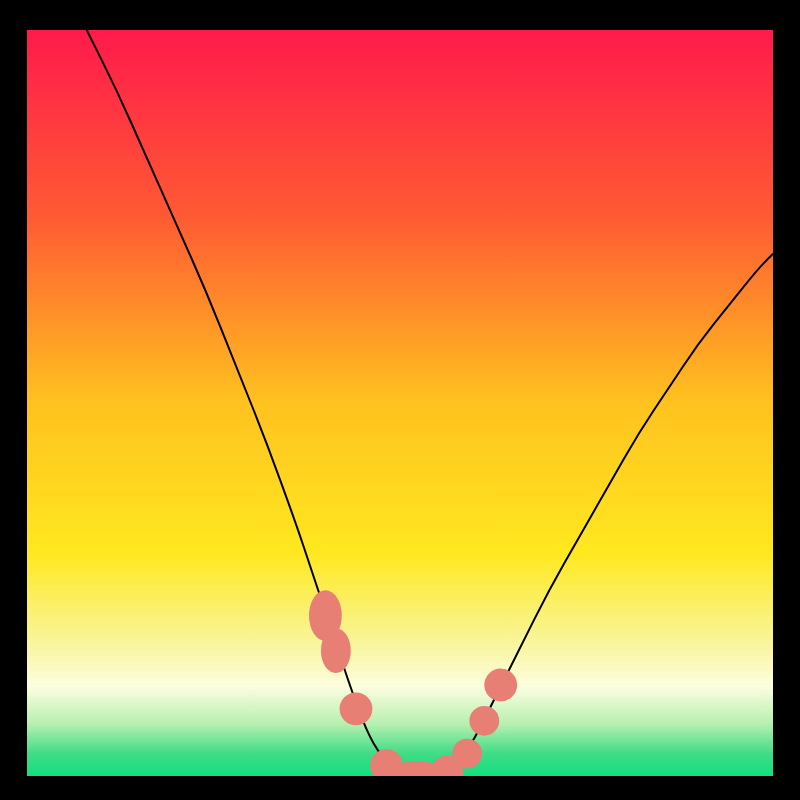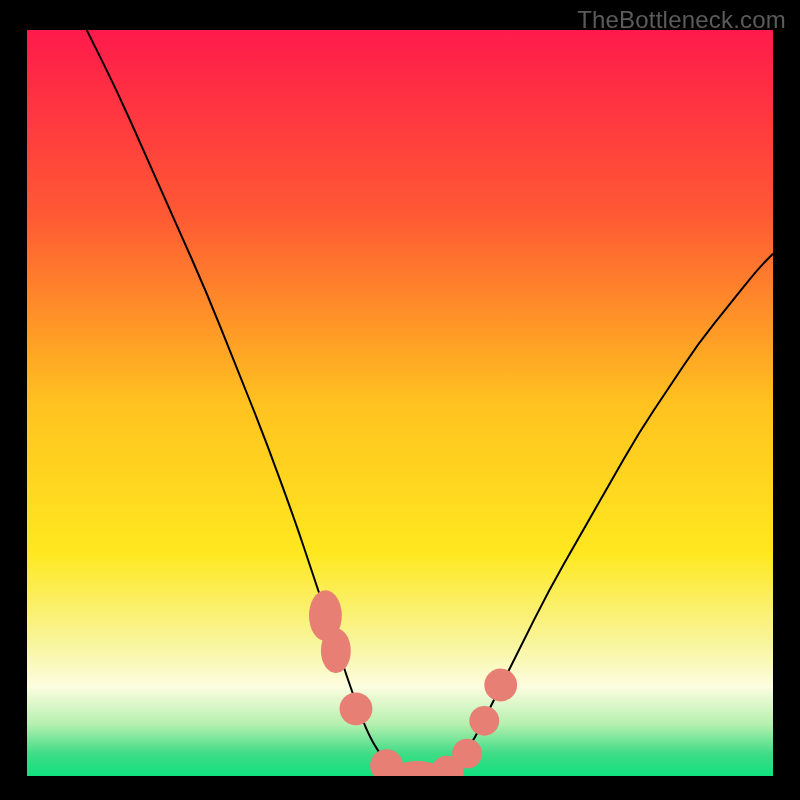--- a/index.html
+++ b/index.html
@@ -32,21 +32,20 @@
     top: 30px;
     width: 746px;
     height: 746px;
   }
   svg { display: block; }
 </style>
 </head>
 <body>
 
 <div class="frame">
-  <div class="attribution">TheBottleneck.com</div>
 
   <div class="plot-wrap">
     <svg id="chart-svg" width="746" height="746" viewBox="0 0 746 746">
       <defs>
         <linearGradient id="bg-grad" x1="0" y1="0" x2="0" y2="1">
             <stop offset="0%" stop-color="#ff1a4b"></stop>
             <stop offset="25%" stop-color="#ff5a33"></stop>
             <stop offset="50%" stop-color="#ffc21f"></stop>
             <stop offset="70%" stop-color="#ffe81f"></stop>
             <stop offset="82%" stop-color="#f8f59a"></stop>

